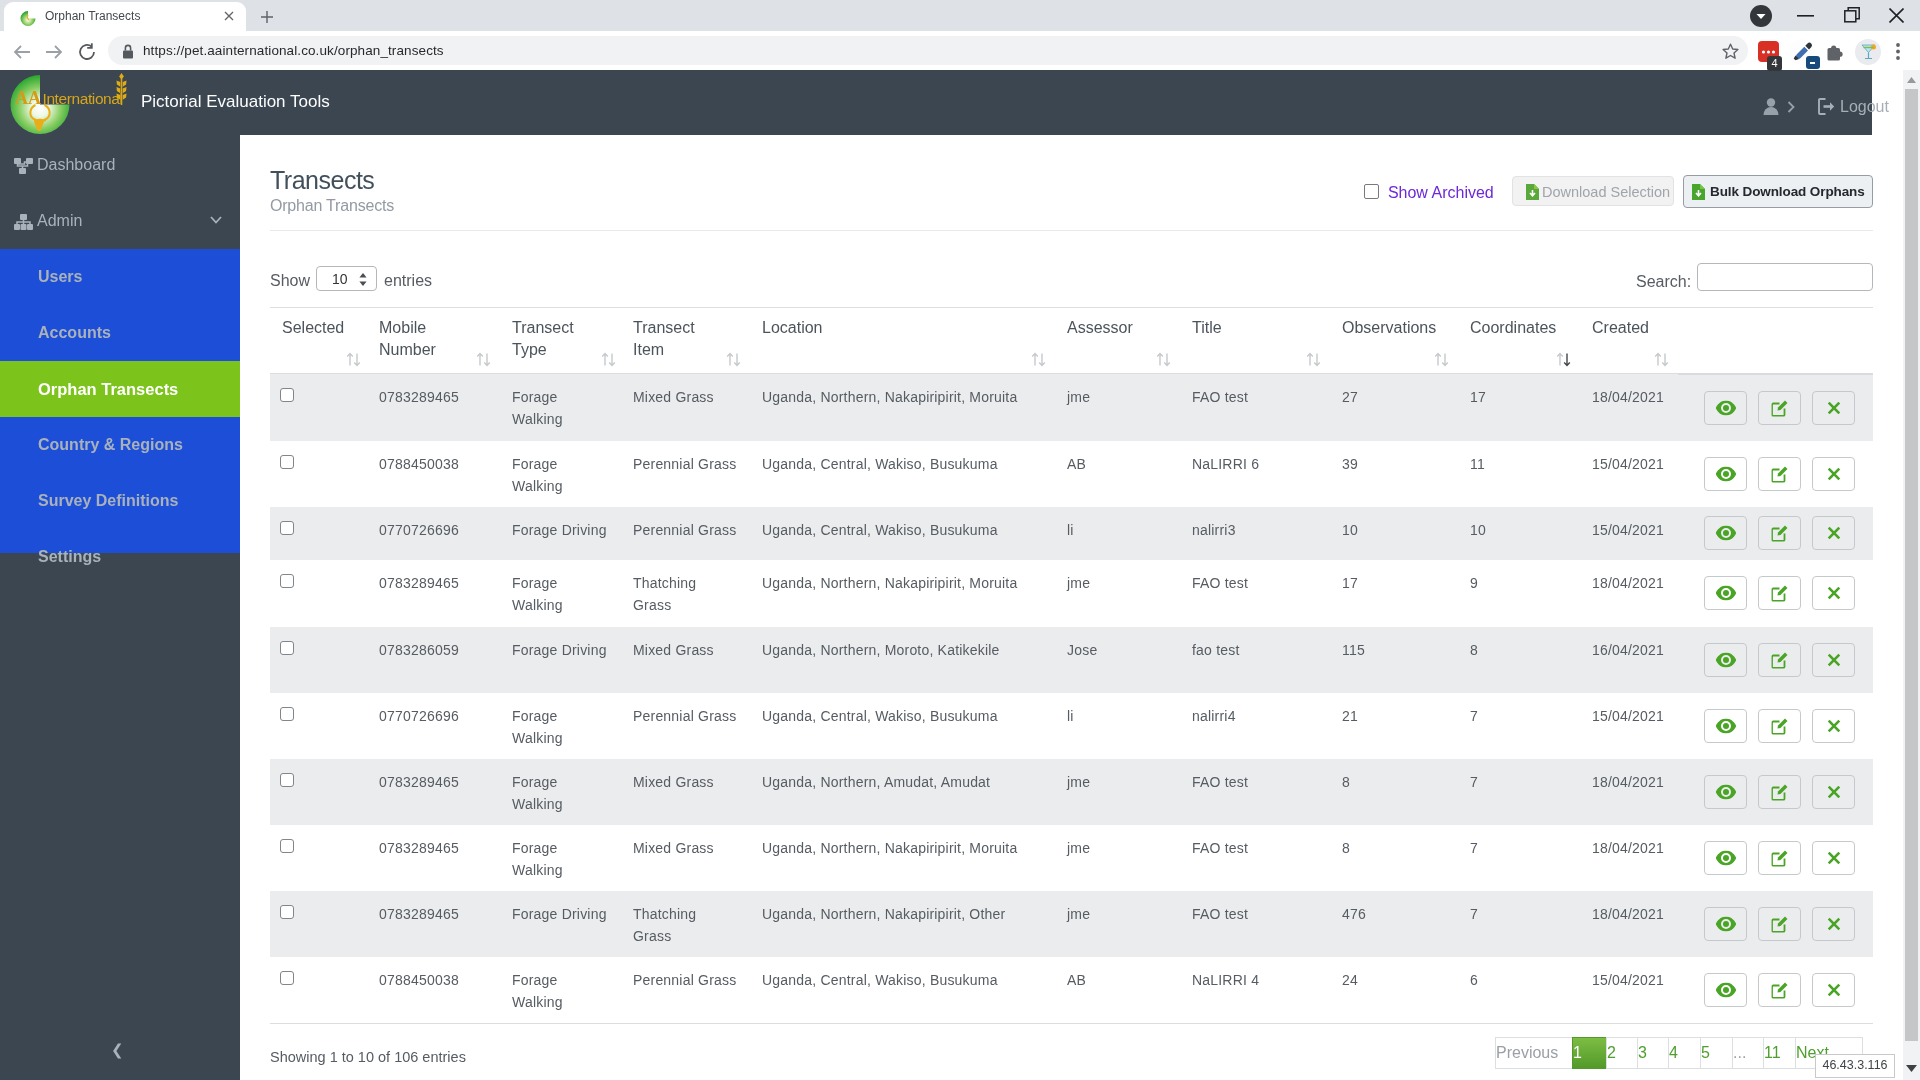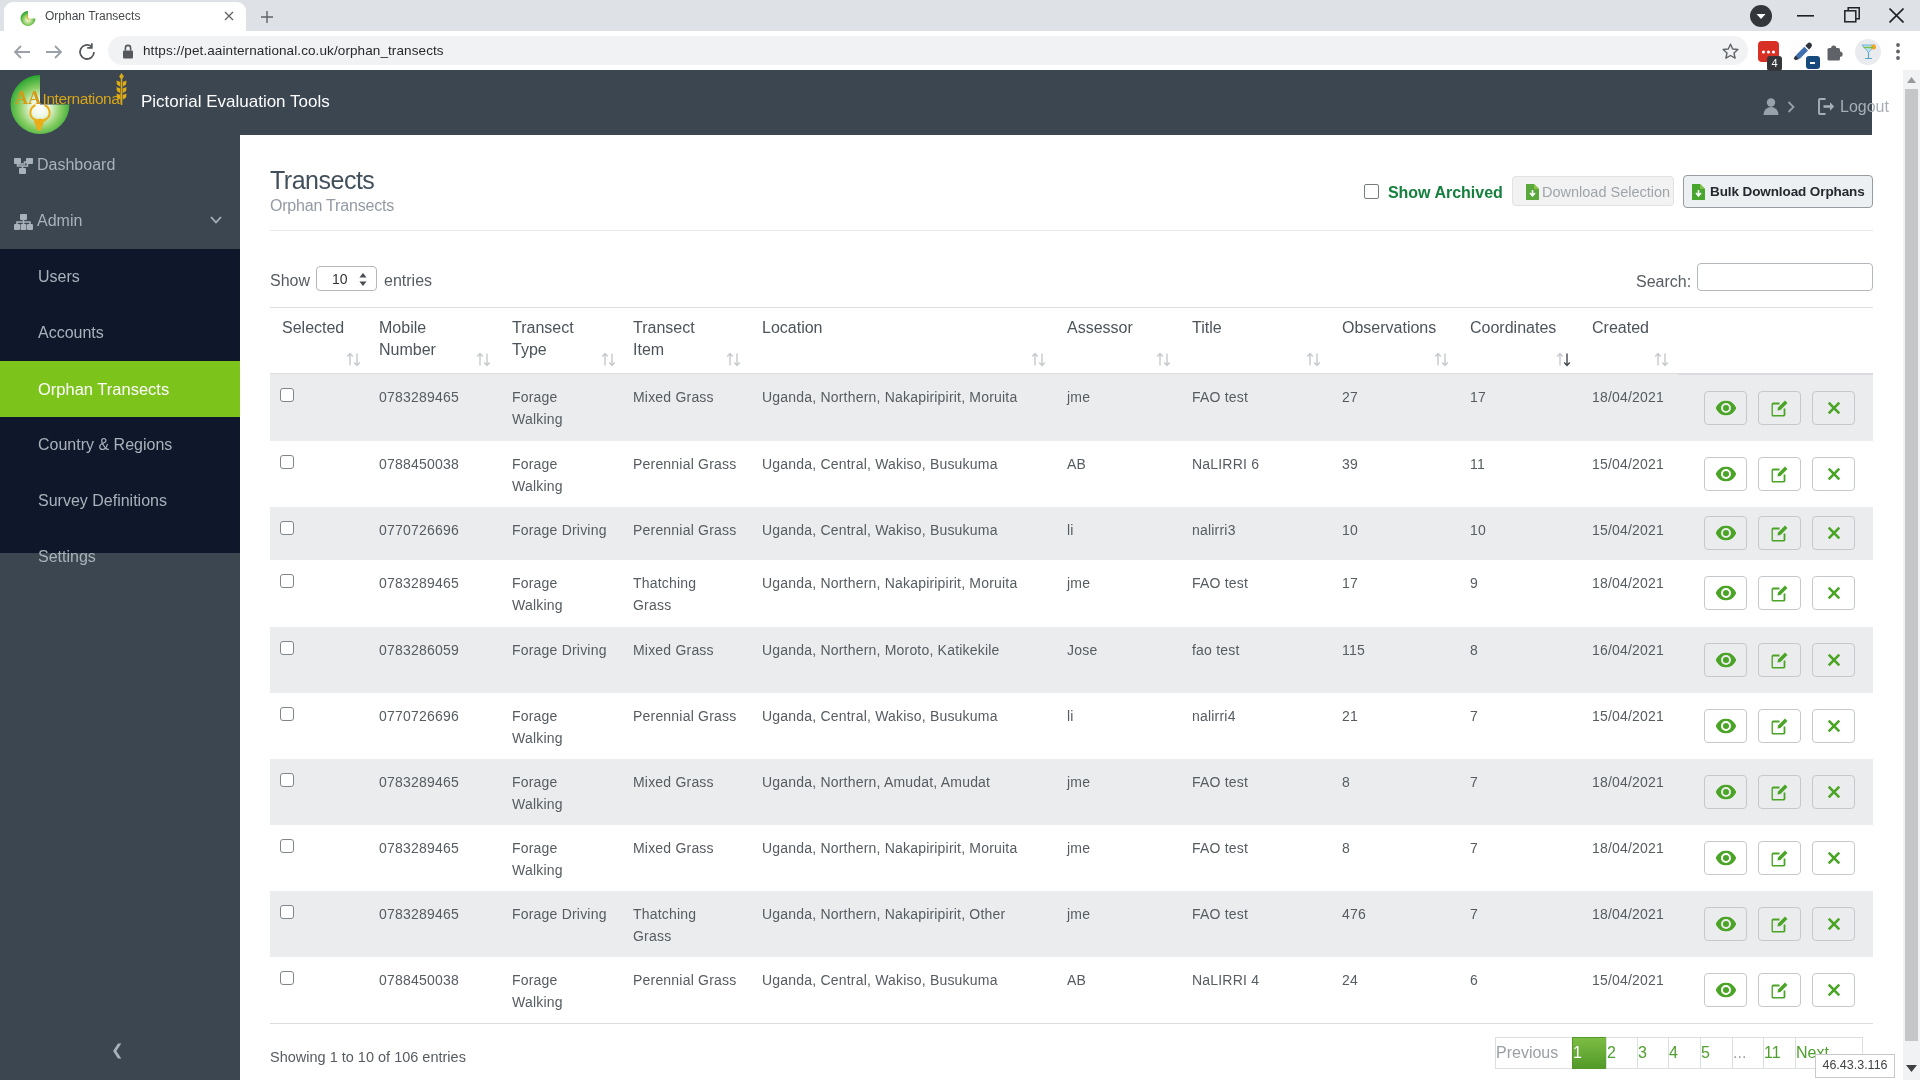--- a/index.html
+++ b/index.html
@@ -17,34 +17,34 @@
 
 
 #appheader { left:0; top:70px; width:1872px; height:65px; background:#3b4651; }
 #apptitle { left:141px; top:22px; font-size:17px; color:#fdfdfd; }
 #logouttext { left:1840px; top:28px; font-size:16px; color:#a6aeb6; }
 
 
 #sidebar { left:0; top:135px; width:240px; height:945px; background:#3b4651; }
 .menuitem { position:absolute; left:0; width:240px; height:56px; color:#a9b2ba; font-size:16px; }
 .menuitem span.label { position:absolute; left:37px; top:19px; }
-#submenu { position:absolute; left:0; top:114px; width:240px; height:304px; background:#0f172a; }
+#submenu { position:absolute; left:0; top:114px; width:240px; height:304px; background:#1d4ed8;font-weight:bold; }
 .subitem { position:absolute; left:0; width:240px; height:56px; color:#a9b2ba; font-size:16px; }
 .subitem span { position:absolute; left:38px; top:19px; }
 .subitem.active { background:#7cc41c; color:#fff; font-size:16.5px; }
 #collapse { position:absolute; left:111px; top:906px; font-size:15px; color:#a9b2ba; }
 
 
 #main { left:240px; top:135px; width:1663px; height:945px; background:#fff; }
 h1.pagetitle { position:absolute; left:30px; top:31px; font-size:25px; font-weight:400; color:#42505c; letter-spacing:-0.5px; }
 .pagesub { position:absolute; left:30px; top:62px; font-size:16px; color:#939aa3; letter-spacing:-0.2px; }
 #divider { position:absolute; left:30px; top:95px; width:1603px; height:1px; background:#e8e9ea; }
 
 
-#showarchived { position:absolute; left:1124px; top:49px; font-size:16px; font-weight:700; color:#15803d; white-space:nowrap; }
+#showarchived { position:absolute; left:1124px; top:49px; font-size:16px; font-weight:400; color:#6d28d9; white-space:nowrap; }
 .cb { display:inline-block; width:15px; height:15px; border:1px solid #767b80; border-radius:2px; background:#fff; vertical-align:-1px; }
 .btn { position:absolute; border-radius:4px; font-size:15px; white-space:nowrap; }
 #btn-dl { left:1272px; top:41px; width:162px; height:30px; background:#f2f2f2; border:1px solid #e2e2e2; color:#9fa5aa; }
 #btn-bulk { left:1443px; top:40px; width:190px; height:33px; background:#edf0f2; border:1px solid #969ca1; color:#23292e; }
 .btn .txt { position:absolute; left:29px; top:7px; font-size:14.5px; }
 #btn-bulk .txt { left:26px; top:8px; font-weight:600; font-size:13.5px; letter-spacing:-0.1px; }
 
 
 #showrow { position:absolute; left:30px; top:137px; font-size:16px; color:#565c62; }
 #lensel { position:absolute; left:46px; top:-6px; width:61px; height:25px; border:1px solid #b4b8bb; border-radius:4px; background:#fff; }

